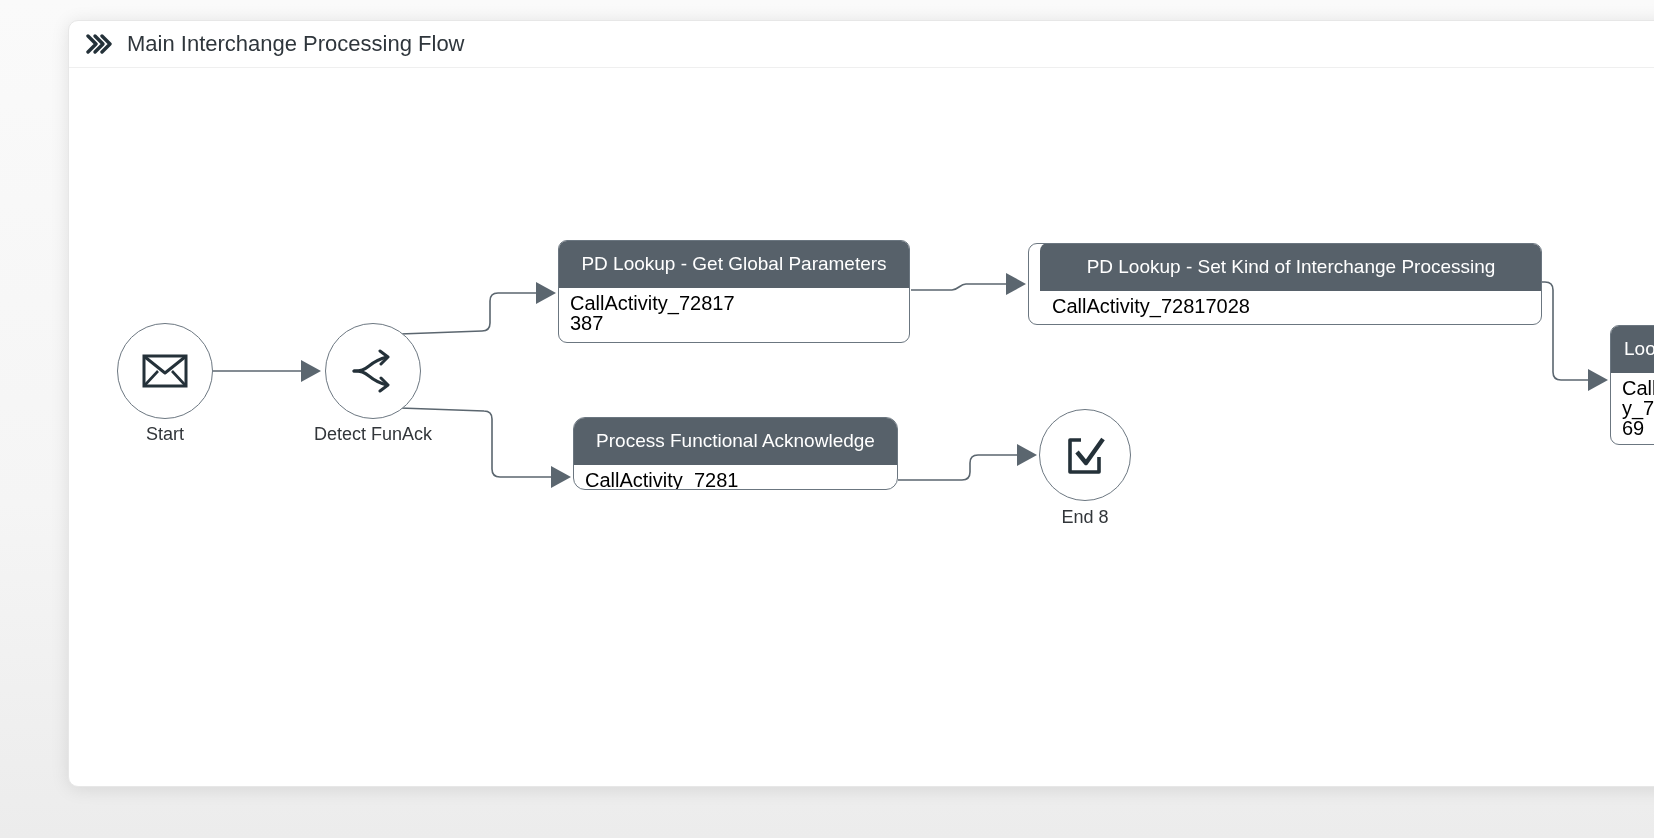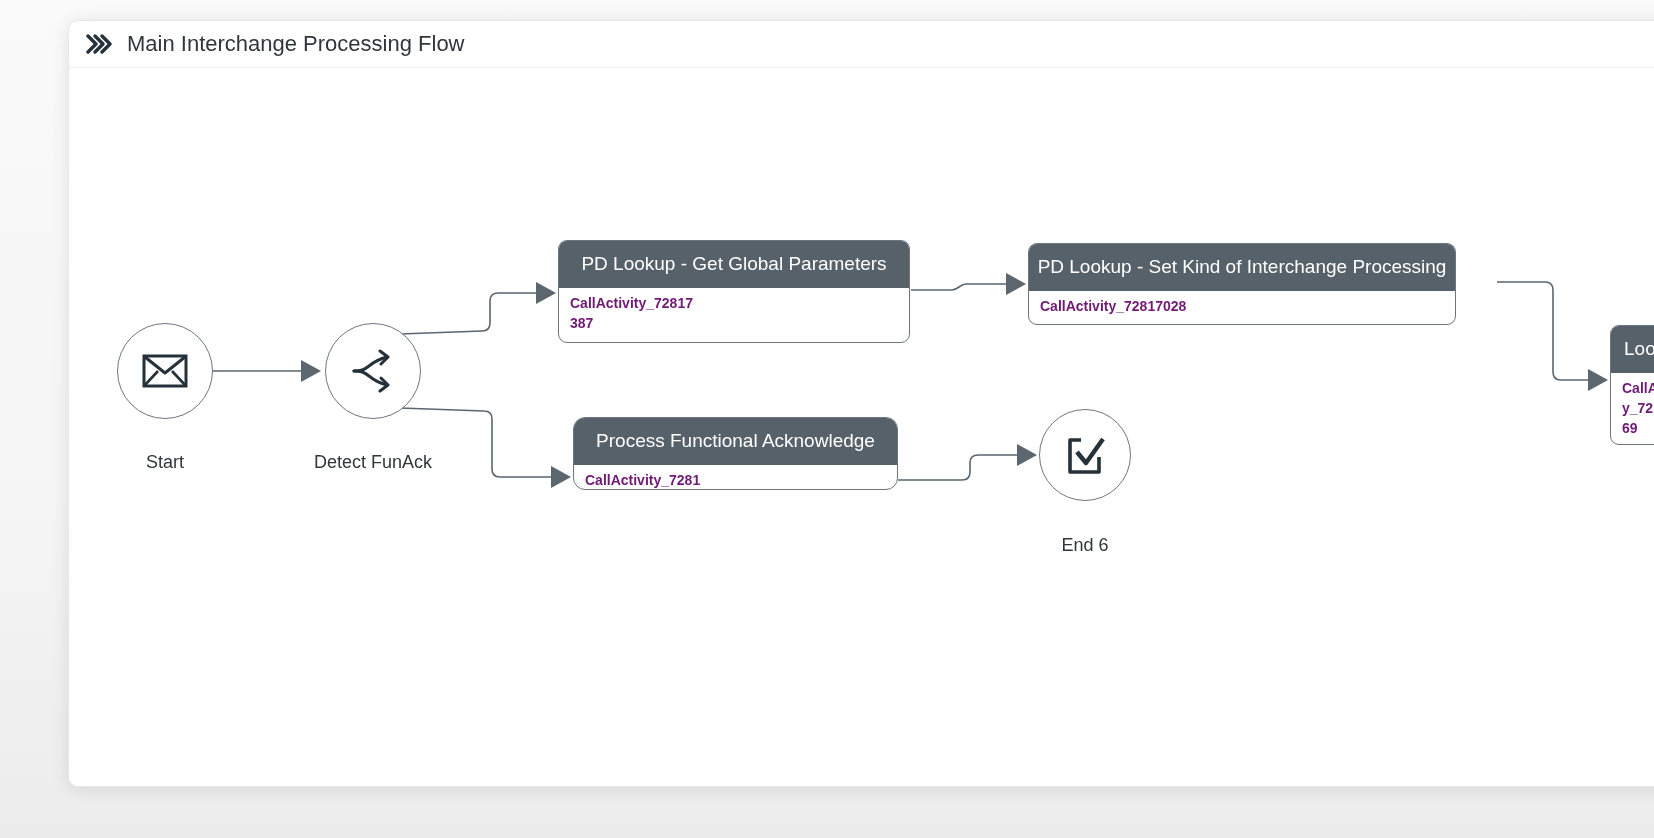--- a/index.html
+++ b/index.html
@@ -34,29 +34,29 @@
   }
   .task-header{
     height:48px;background:#57616a;color:#ffffff;
     display:flex;align-items:center;justify-content:center;
     font-size:19px;white-space:nowrap;
     border-radius:8px 8px 0 0;
     margin:-1px -1px 0 -1px;padding:0 14px;
   }
   .task-header.left{justify-content:flex-start;}
   .task-body{padding:5px 12px 0 11px;}
-  .task-line{font-size:14px;line-height:20px;color:#701a75;white-space:nowrap;font-weight:bold;}
+  .task-line{font-size:20px;line-height:20px;color:#000000;white-space:nowrap;}
 
   .event-circle{
     position:absolute;background:#ffffff;border:1.5px solid #6c7781;
     border-radius:50%;box-sizing:border-box;
     display:flex;align-items:center;justify-content:center;
   }
   .event-label{
-    position:absolute;text-align:center;font-size:18px;color:#32363a;white-space:nowrap;margin-top:28px;
+    position:absolute;text-align:center;font-size:18px;color:#32363a;white-space:nowrap;
   }
   .icon{display:block;}
 </style>
 </head>
 <body>
 
 <div class="page">
 
   <div class="panel">
     <div class="panel-header">
@@ -112,21 +112,21 @@
     <div class="event-label" style="left:293px;top:424px;width:160px;text-align:center;">Detect FunAck</div>
 
     <div class="task" style="left:558px;top:240px;width:352px;height:103px;">
       <div class="task-header">PD Lookup - Get Global Parameters</div>
       <div class="task-body">
         <div class="task-line">CallActivity_72817</div>
         <div class="task-line">387</div>
       </div>
     </div>
 
-    <div class="task" style="left:1028px;top:243px;width:428px;height:82px;">
+    <div class="task" style="left:1028px;top:243px;width:514px;height:82px;padding-left:12px;">
       <div class="task-header">PD Lookup - Set Kind of Interchange Processing</div>
       <div class="task-body">
         <div class="task-line">CallActivity_72817028</div>
       </div>
     </div>
 
     <div class="task" style="left:573px;top:417px;width:325px;height:73px;border-radius:12px;">
       <div class="task-header">Process Functional Acknowledge</div>
       <div class="task-body">
         <div class="task-line">CallActivity_7281</div>
@@ -142,16 +142,16 @@
         <div class="task-line">69</div>
       </div>
     </div>
 
     <div class="event-circle" style="left:1039px;top:409px;width:92px;height:92px;">
       <svg class="icon" width="44" height="46" viewBox="0 0 44 46">
         <path d="M18,8 L7,8 L7,40 L36,40 L36,25" fill="none" stroke="#243139" stroke-width="3.6" stroke-linejoin="round"></path>
         <path d="M14,20 L23,31 L40,7" fill="none" stroke="#243139" stroke-width="4.4" stroke-linejoin="round"></path>
       </svg>
     </div>
-    <div class="event-label" style="left:1025px;top:507px;width:120px;">End 6</div>
+    <div class="event-label" style="left:1025px;top:507px;width:120px;">End 8</div>
 
   </div>
 </div>
 
 </body></html>

